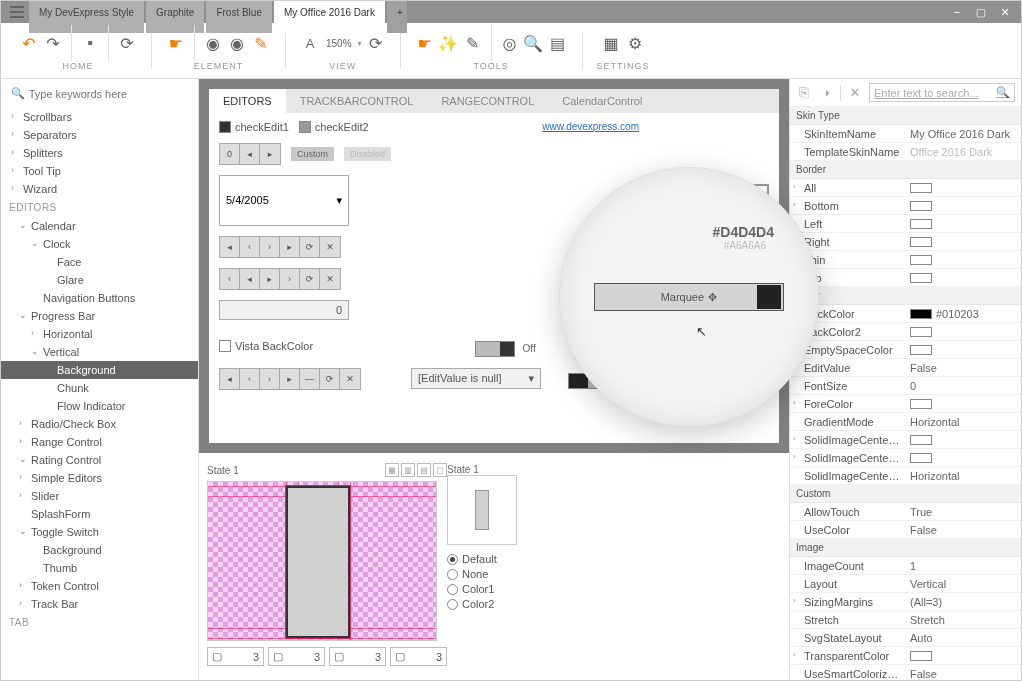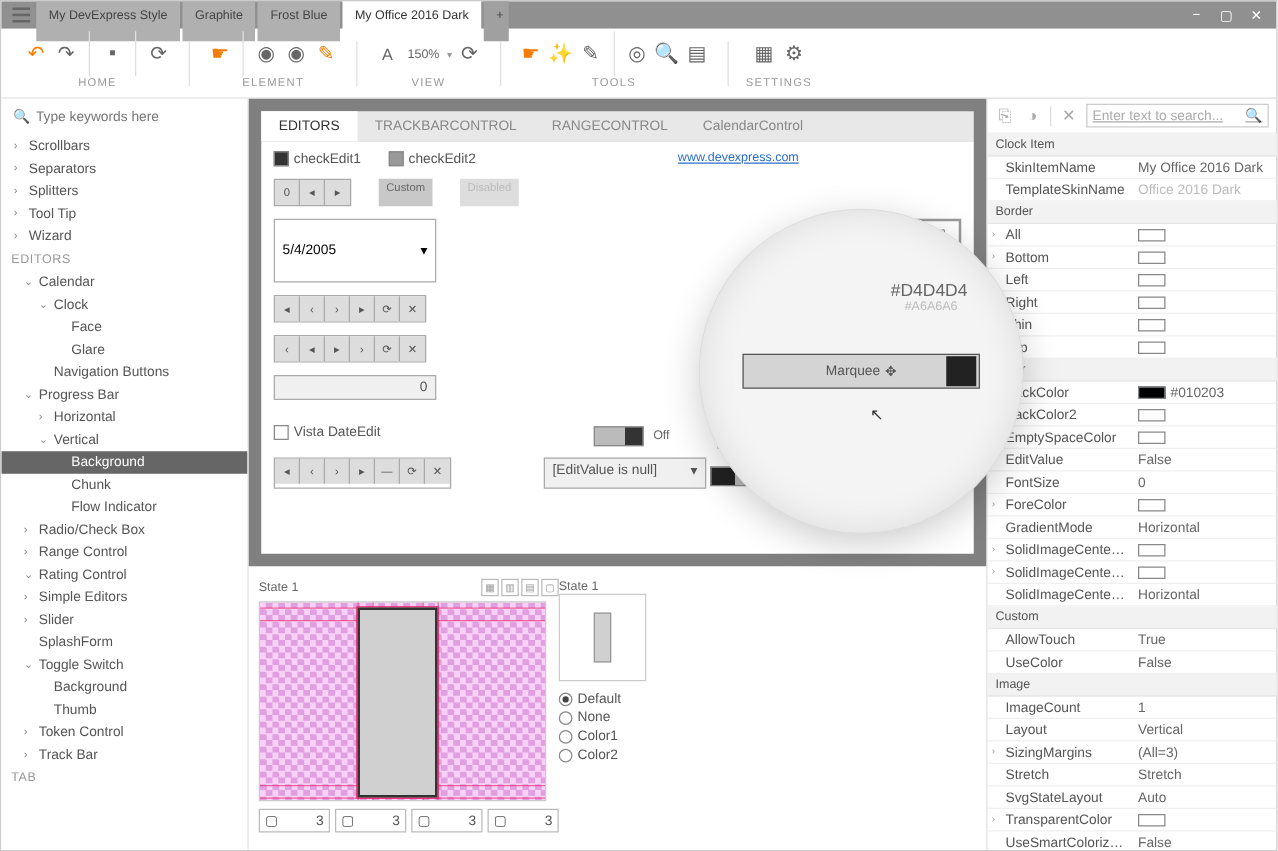--- a/index.html
+++ b/index.html
@@ -29,31 +29,31 @@
 .tree-item.l1 .exp { left:18px; }
 .tree-item.l2 .exp { left:30px; }
 .tree-header { padding:4px 8px; color:#999; font-size:10px; letter-spacing:0.5px; }
 .center { flex:1; display:flex; flex-direction:column; background:#fff; }
 .preview-wrap { background:#808080; padding:10px; position:relative; }
 .tabstrip { display:flex; background:#e8e8e8; font-size:10px; }
 .ptab { padding:6px 14px; color:#888; cursor:pointer; }
 .ptab.active { background:#fff; color:#333; }
 .preview { background:#fff; padding:8px 10px; height:330px; position:relative; overflow:hidden; }
 .link { color:#2a6dc9; text-decoration:underline; position:absolute; top:8px; right:140px; font-size:10px; }
-.ctrl-row { display:flex; gap:22px; margin-bottom:10px; }
+.ctrl-row { display:flex; gap:10px; margin-bottom:10px; align-items:center; }
 .cb { display:flex; align-items:center; gap:4px; font-size:10px; color:#555; }
 .cb .box { width:12px; height:12px; border:1px solid #888; background:#333; }
 .mini-grp { display:flex; border:1px solid #aaa; }
 .mini-btn { width:20px; height:20px; border-right:1px solid #aaa; background:#ddd; display:flex; align-items:center; justify-content:center; font-size:9px; color:#555; }
 .mini-btn:last-child { border-right:none; }
 .seg { background:#c8c8c8; padding:2px 6px; font-size:9px; color:#666; }
 .combo { border:1px solid #aaa; background:#f0f0f0; padding:3px 6px; font-size:10px; color:#555; width:130px; display:flex; justify-content:space-between; }
 .date { border:1px solid #aaa; padding:18px 6px; font-size:10px; background:#fff; width:130px; display:flex; justify-content:space-between; }
 .lens { position:absolute; top:88px; left:360px; width:260px; height:260px; border-radius:50%; background:#f4f4f4; border:1px solid #ddd; box-shadow:0 8px 30px rgba(0,0,0,0.2), inset 0 0 30px rgba(0,0,0,0.1); display:flex; flex-direction:column; align-items:center; justify-content:center; z-index:10; }
-.lens .swatch-label { color:#666; font-weight:normal; font-size:14px; position:absolute; top:56px; right:44px;margin-left:44px; }
+.lens .swatch-label { color:#666; font-weight:bold; font-size:14px; position:absolute; top:56px; right:44px;margin-left:44px; }
 .lens .swatch-sub { color:#bbb; font-size:10px; position:absolute; top:72px; right:52px; }
 .lens .marquee { width:190px; height:28px; border:1px solid #555; background:#d4d4d4; display:flex; align-items:center; justify-content:center; gap:4px; color:#555; font-size:15px; position:relative; }
 .lens .marquee .blk { width:24px; height:24px; background:#222; position:absolute; right:2px; }
 .cursor { position:absolute; top:156px; left:136px; font-size:13px; color:#333; }
 .item-box { border:2px solid #999; padding:4px 8px; font-size:10px; color:#888; width:44px; text-align:center; }
 .big-btn { border:1px solid #999; background:#ccc; padding:6px 12px; font-size:10px; color:#555; }
 .state-area { display:flex; padding:10px 8px; }
 .state-left { width:240px; }
 .state-hdr { display:flex; justify-content:space-between; align-items:center; margin-bottom:4px; }
 .state-title { font-size:10px; color:#666; }
@@ -281,21 +281,21 @@
               <span>⊗</span>
             </div>
         </div>
         <div class="ctrl-row" style="position:absolute; right:150px; top:260px; gap:8px; align-items:center;">
           <div style="width:40px;height:16px;background:linear-gradient(90deg,#222 50%,#bbb 50%);border:1px solid #888;"></div>
           <span style="font-size:10px;color:#666">Off</span>
         </div>
         <div class="ctrl-row" style="margin-top:20px">
           <div class="cb">
               <div class="box" style="background:#fff"></div>
-              <span>Vista DateEdit</span>
+              <span>Vista BackColor</span>
             </div>
         </div>
         <div class="ctrl-row" style="margin-top:14px">
           <div class="mini-grp">
             <div class="mini-btn">◂</div>
               <div class="mini-btn">‹</div>
               <div class="mini-btn">›</div>
               <div class="mini-btn">▸</div>
               <div class="mini-btn">—</div>
               <div class="mini-btn">⟳</div>
@@ -395,21 +395,21 @@
       <div class="rp-ic">⎘</div>
       <div class="rp-ic">◑</div>
       <div class="rp-sep"></div>
       <div class="rp-ic">✕</div>
       <div class="rp-search">
         <span>Enter text to search...</span>
         <span>🔍</span>
       </div>
     </div>
     <div class="props" id="props">
-        <div class="prop-cat">Clock Item</div>
+        <div class="prop-cat">Skin Type</div>
         <div class="prop-row">
           <div class="n">SkinItemName</div>
           <div class="v">
             <span>My Office 2016 Dark</span>
           </div>
         </div>
         <div class="prop-row">
           <div class="n">TemplateSkinName</div>
           <div class="v">
             <span style="color:#bbb">Office 2016 Dark</span>

